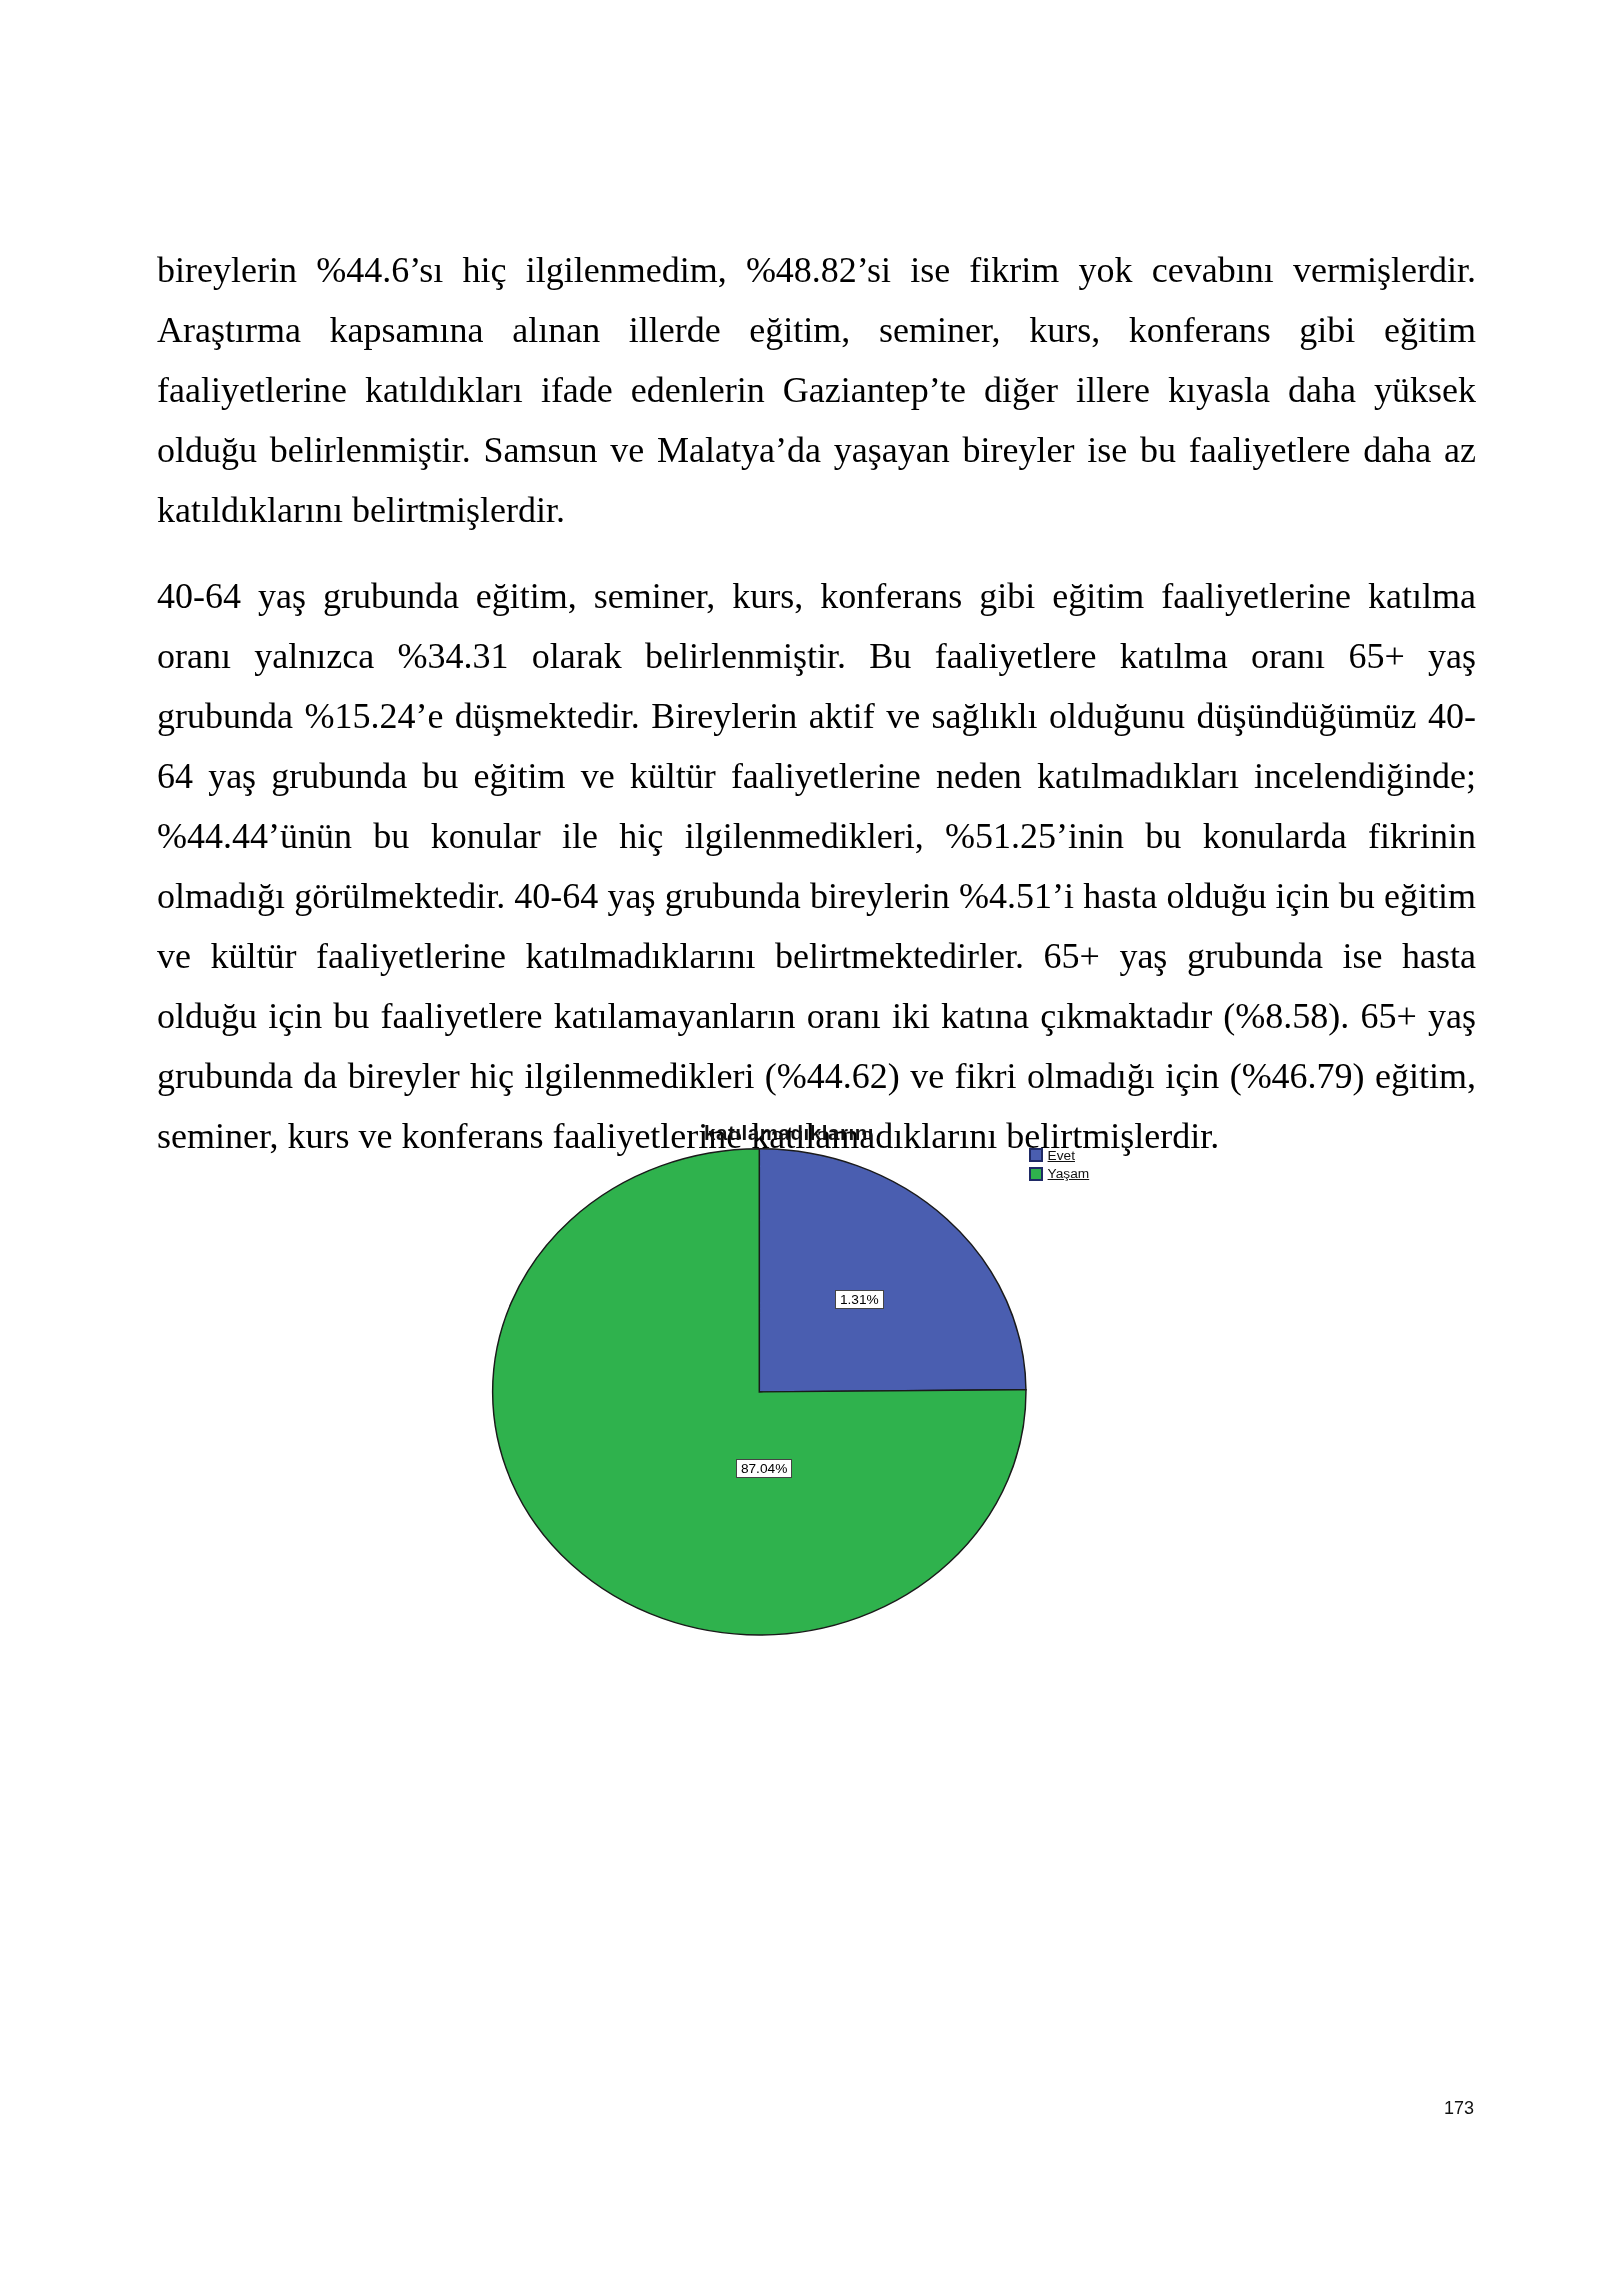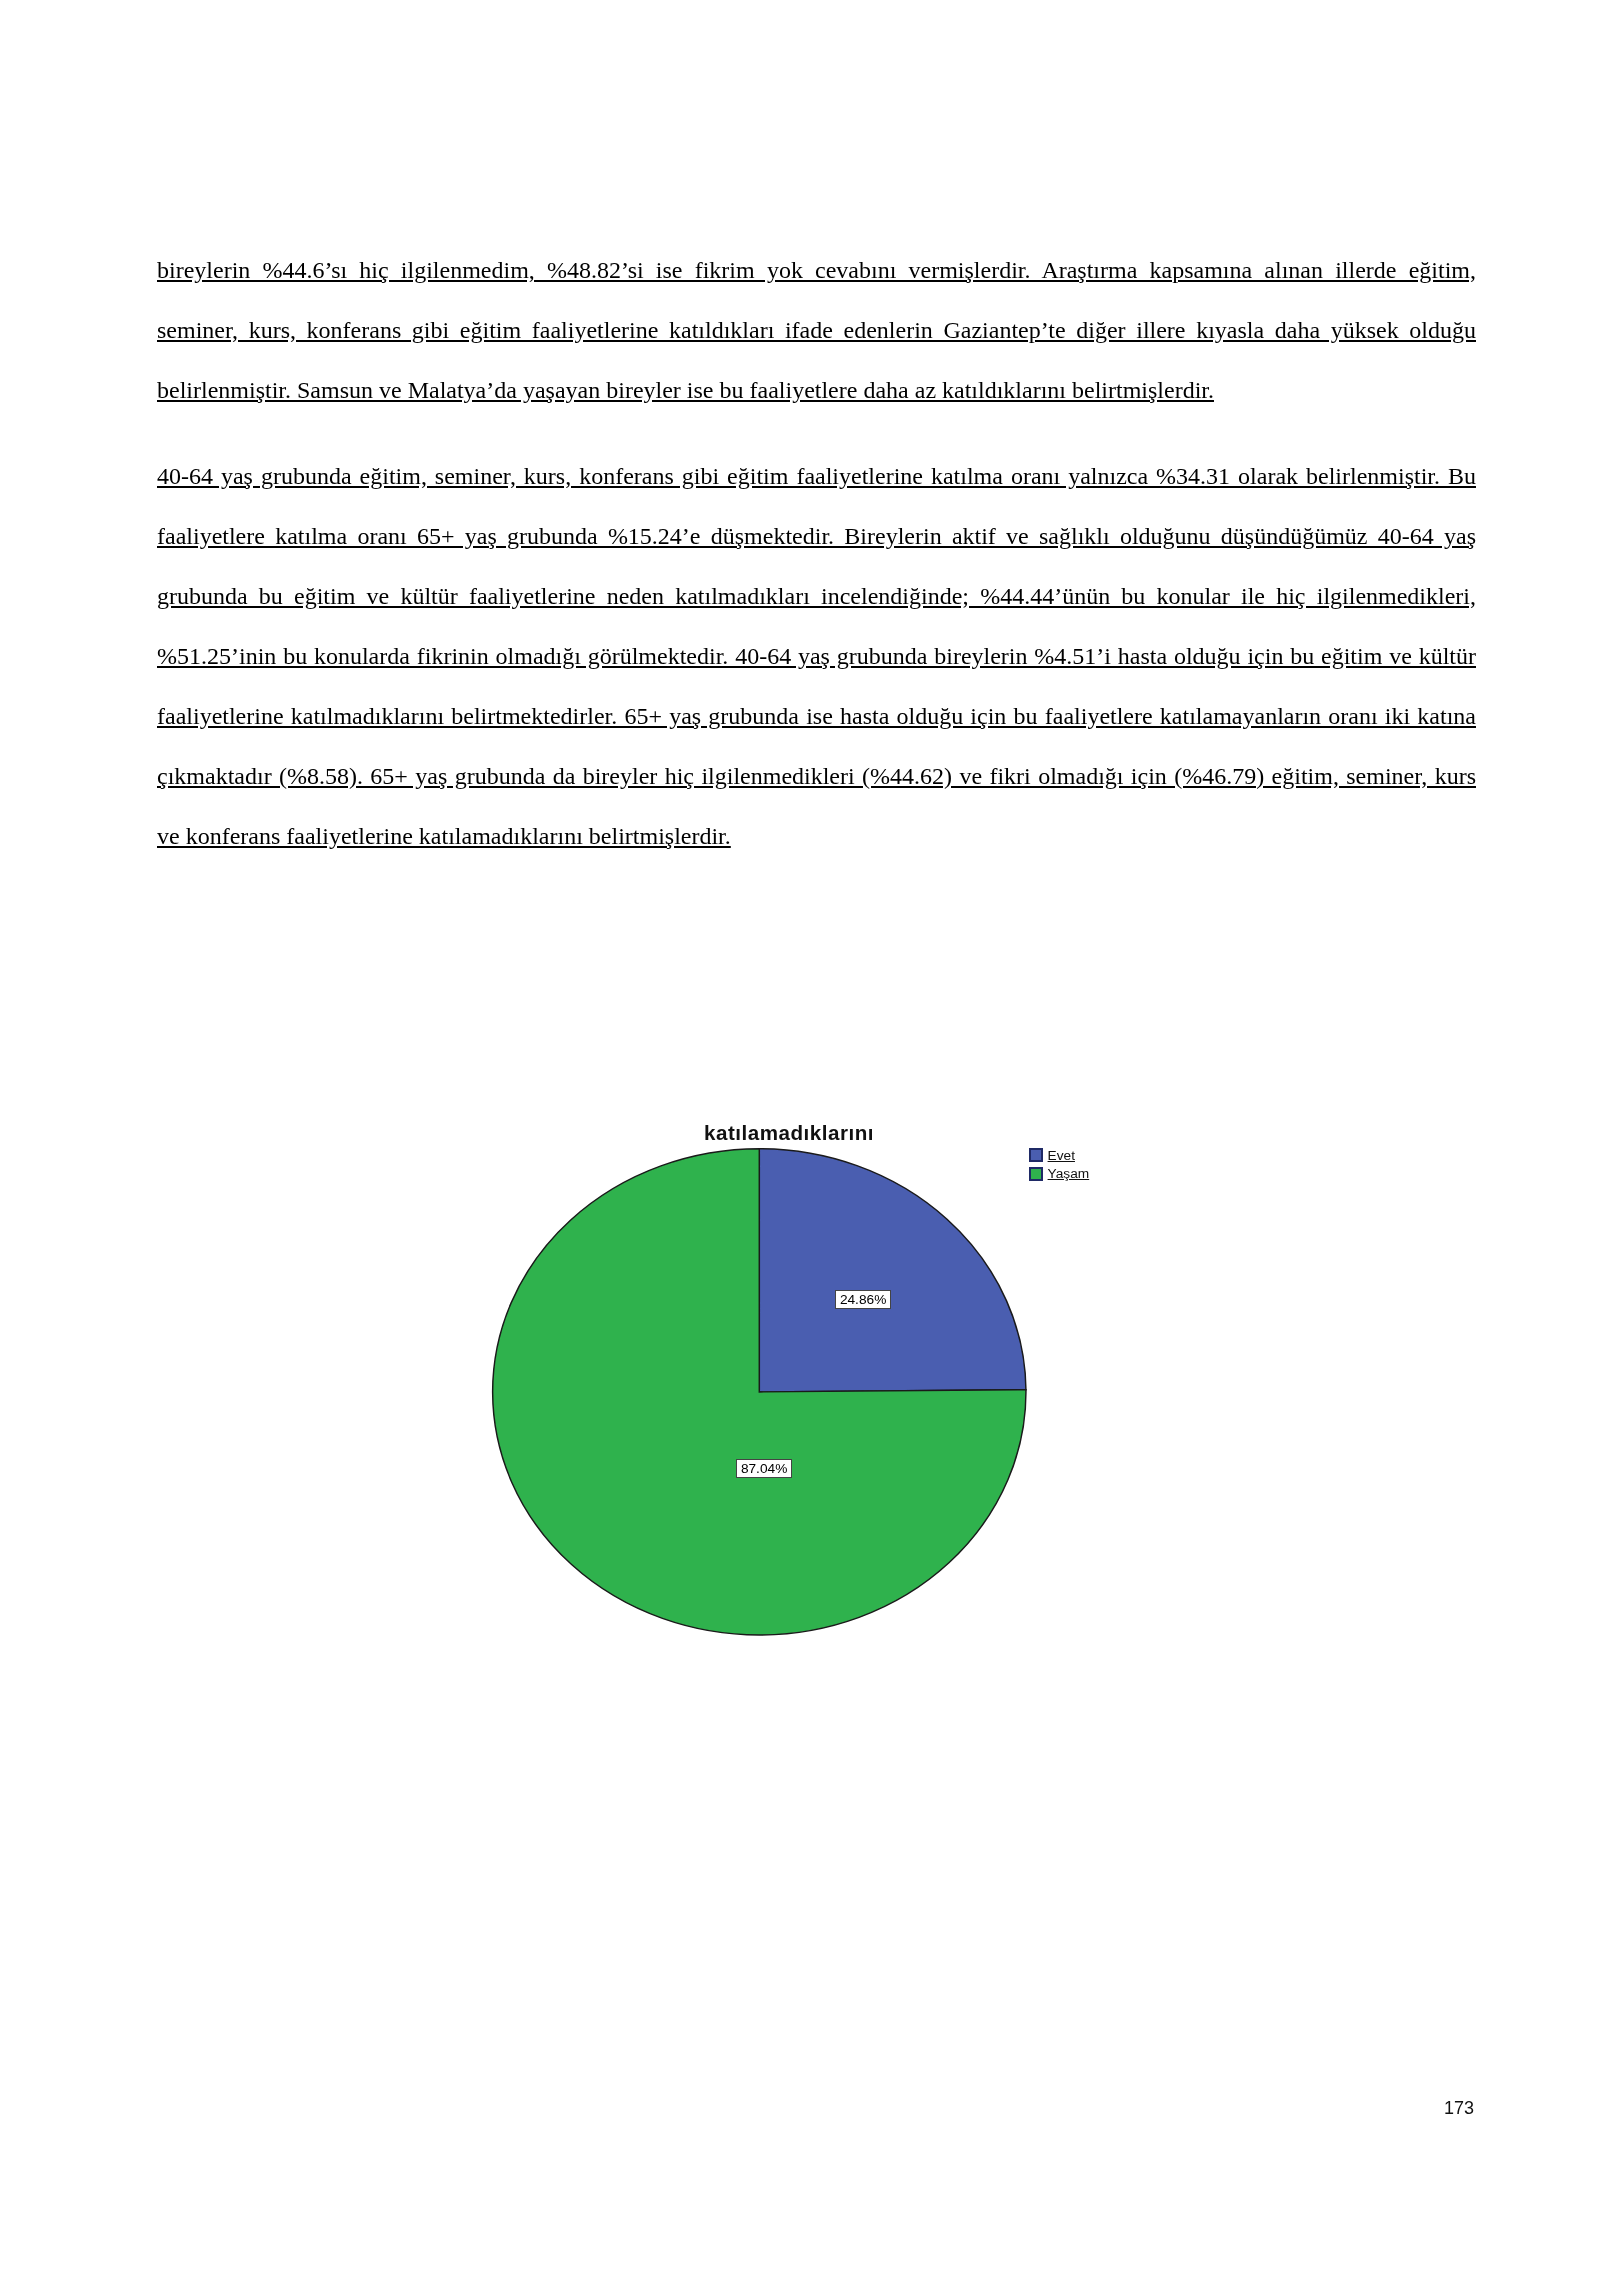--- a/index.html
+++ b/index.html
@@ -13,24 +13,23 @@
     overflow: hidden;
   }
   .content {
     position: absolute;
     top: 240px;
     left: 157px;
     width: 1319px;
   }
   .content p {
     margin: 0 0 25.5px 0;
-    font-size: 24px;
+    font-size: 36px;
     line-height: 60px;
     text-align: justify;
-    text-decoration: underline;
   }
   .chart-area {
     position: absolute;
     top: 1117px;
     left: 0;
     width: 1621px;
     height: 578px;
   }
   .chart-title {
     position: absolute;
@@ -120,21 +119,21 @@
       <div class="legend-row">
         <span class="legend-swatch" style="background: rgb(74, 94, 176);"></span>
         <span class="legend-label">Evet</span>
       </div>
       <div class="legend-row">
         <span class="legend-swatch" style="background: rgb(47, 178, 77);"></span>
         <span class="legend-label">Yaşam</span>
       </div>
     </div>
 
-    <div class="pie-value pie-value-1">24.86%</div>
+    <div class="pie-value pie-value-1">1.31%</div>
     <div class="pie-value pie-value-2">87.04%</div>
   </div>
 
 
   <div class="page-number">173</div>
 
 </div>
 
 
 </body></html>

